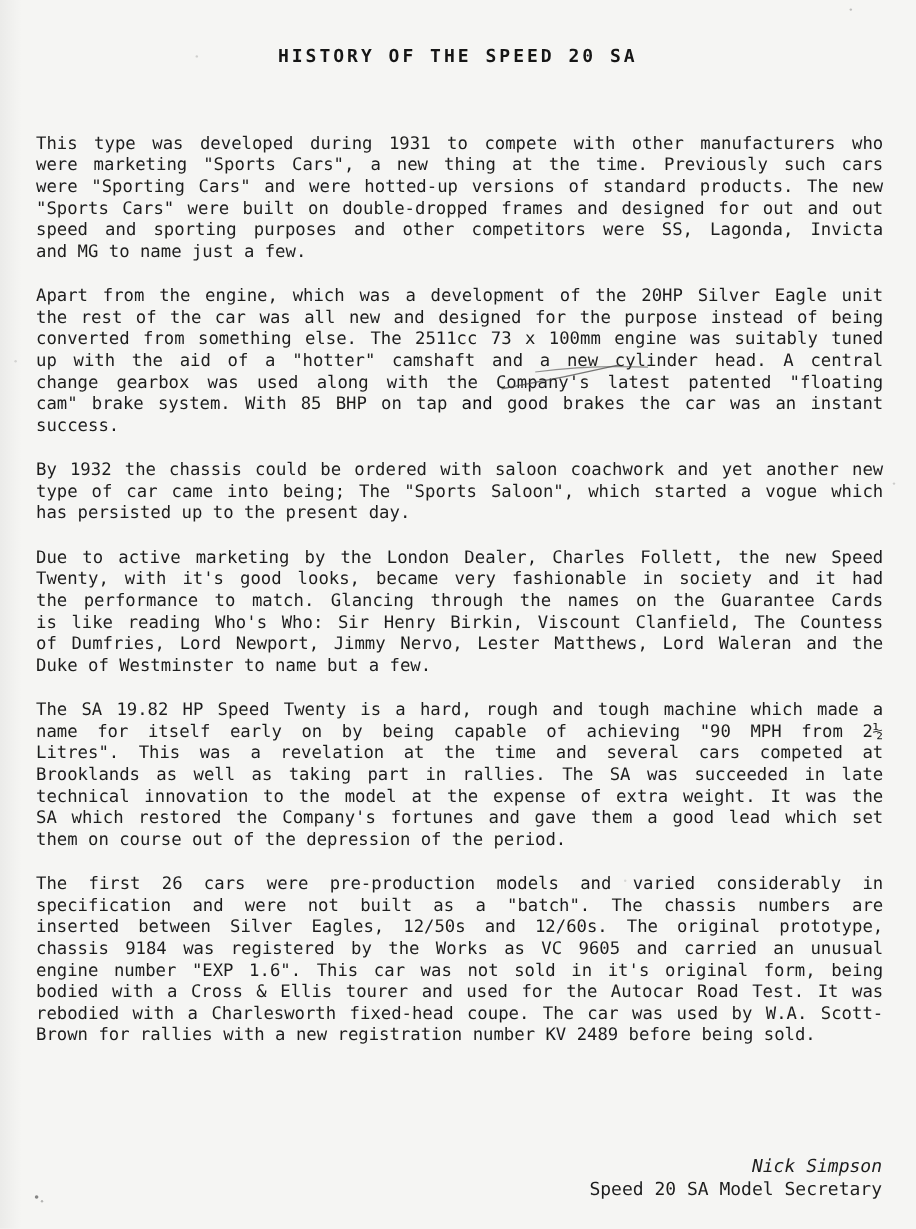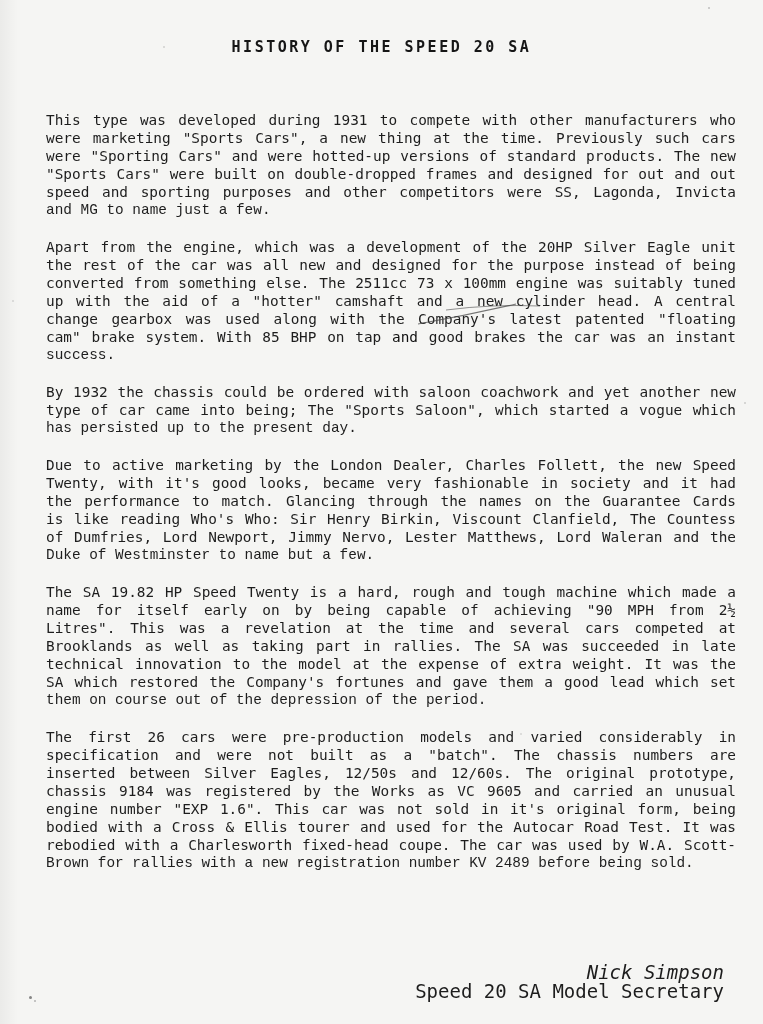--- a/index.html
+++ b/index.html
@@ -32,39 +32,38 @@
     font-size: 15px;
     color: #161616;
   }
   .content {
     position: absolute;
     top: 111px;
     left: 30px;
     width: 706px;
   }
   .paragraph {
-    margin: 0 0 19px 16px;
+    margin: 0 0 19px 0;
   }
   .line {
     white-space: nowrap;
     text-align: justify;
     text-align-last: justify;
   }
   .line.last {
     text-align-last: left;
-    font-family: Liberation Mono, monospace;
   }
   .line b { font-weight: normal; color: #101010; }
   .signature {
     position: absolute;
     top: 963px;
-    right: 39px;
+    right: 28px;
     text-align: right;
     line-height: 19px;
-    font-size: 19px;
+    font-size: 15px;
   }
   .signature .sig-name {
     font-style: italic;
   }
   .pen-mark {
     position: absolute;
     left: 0;
     top: 0;
     pointer-events: none;
   }

